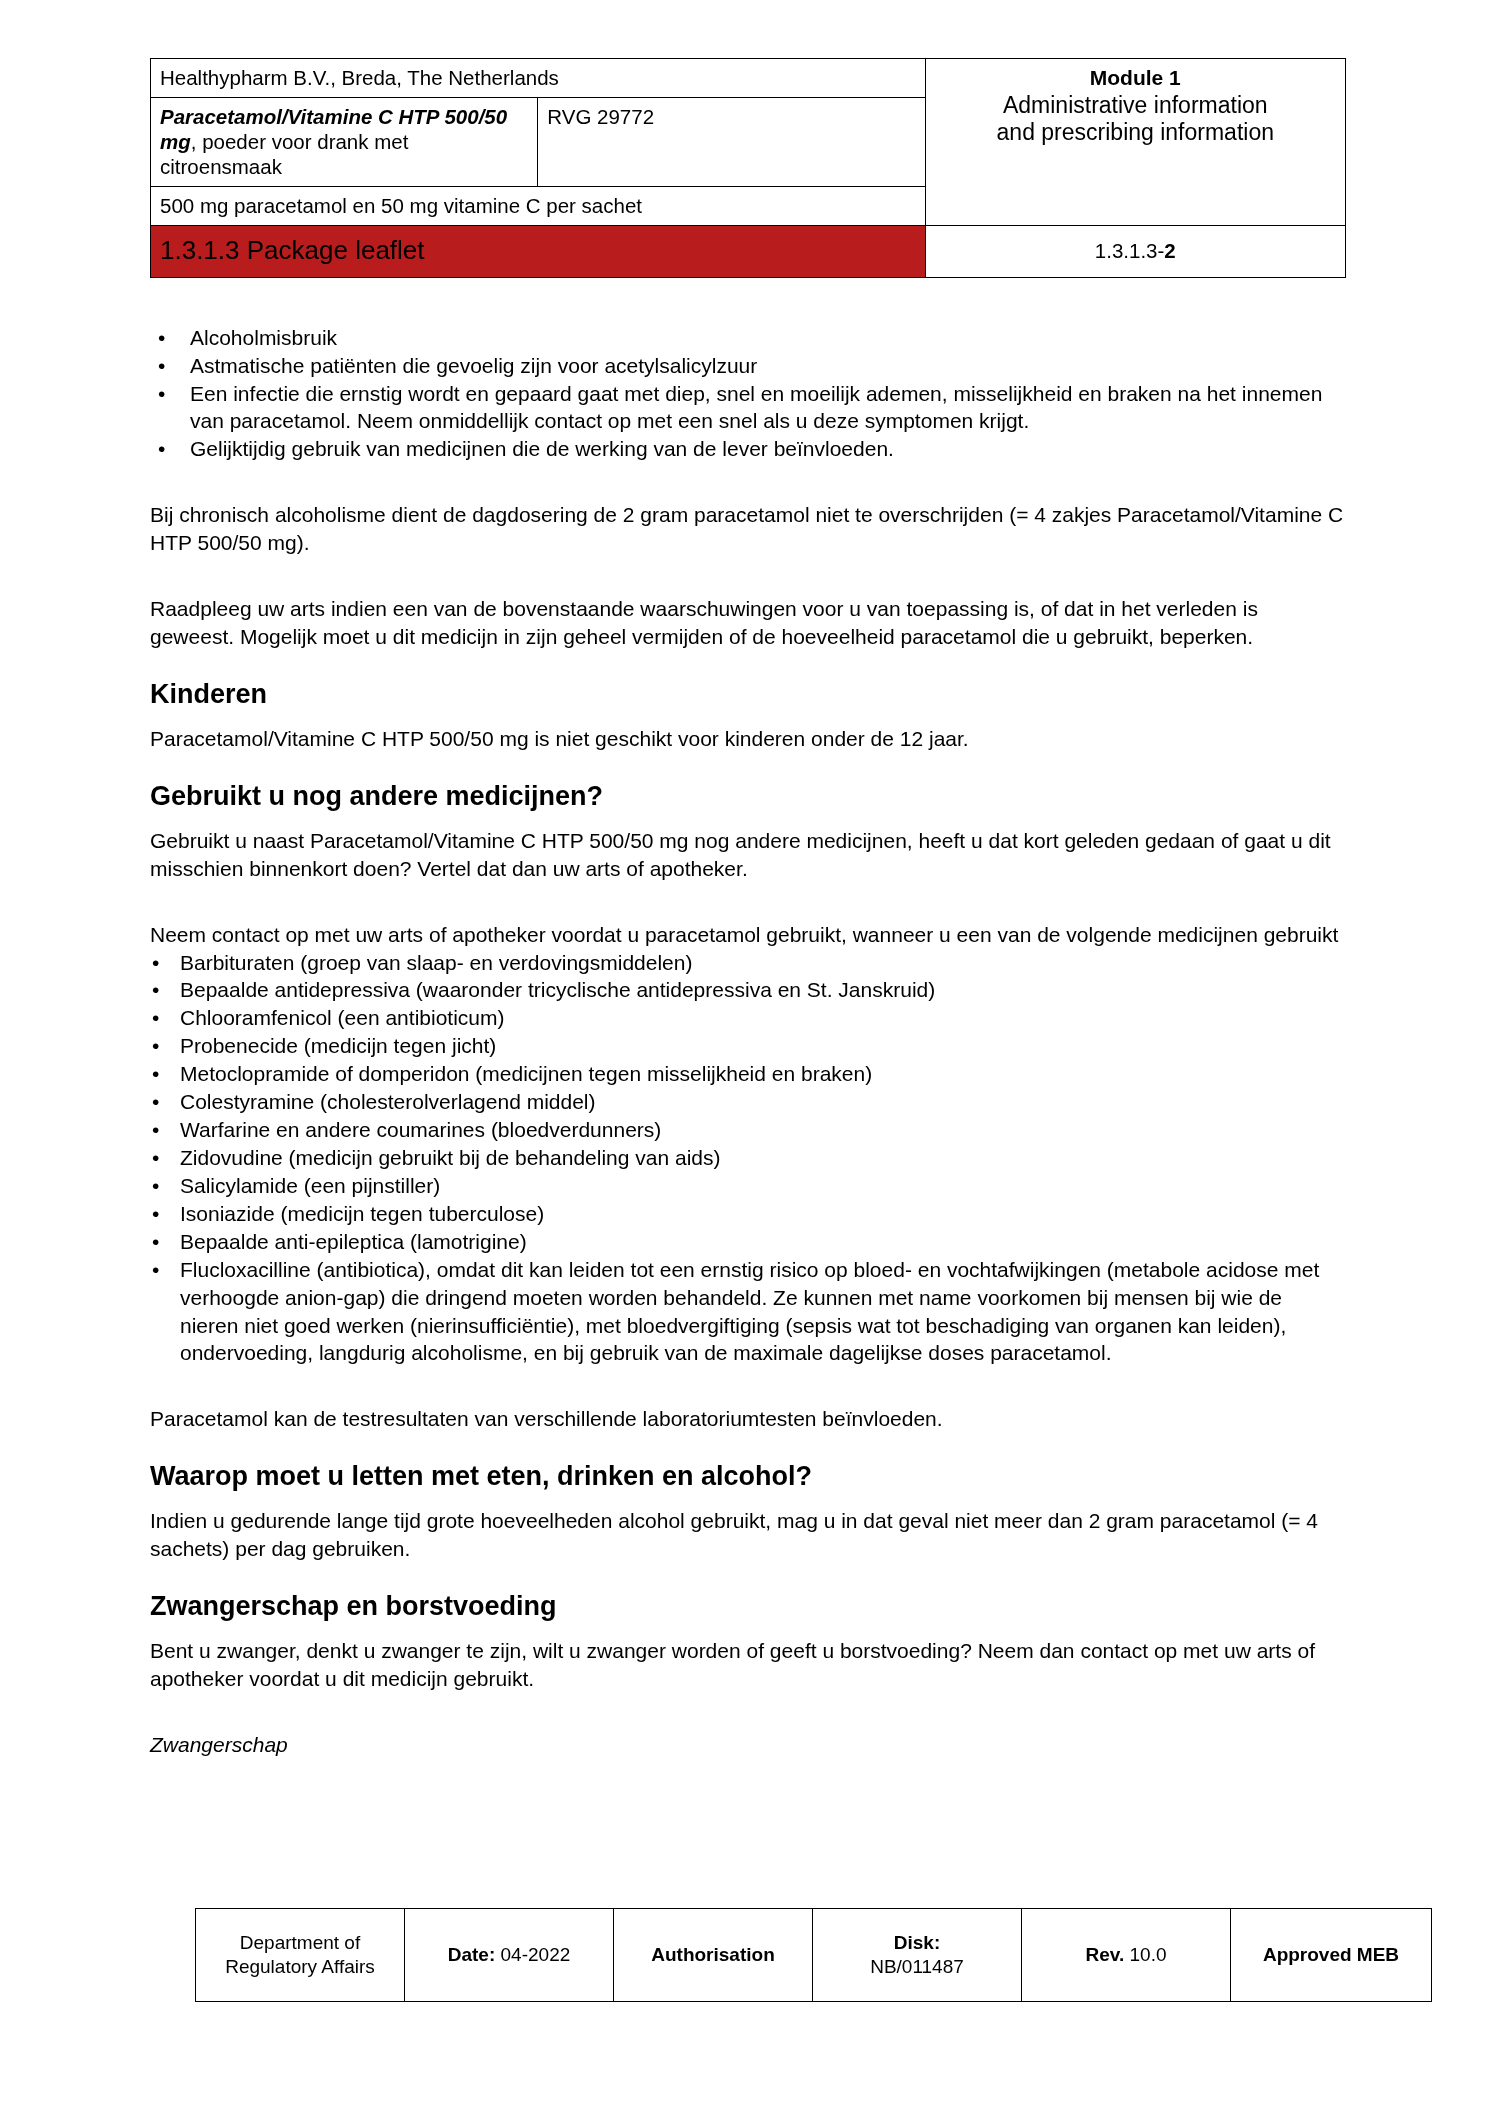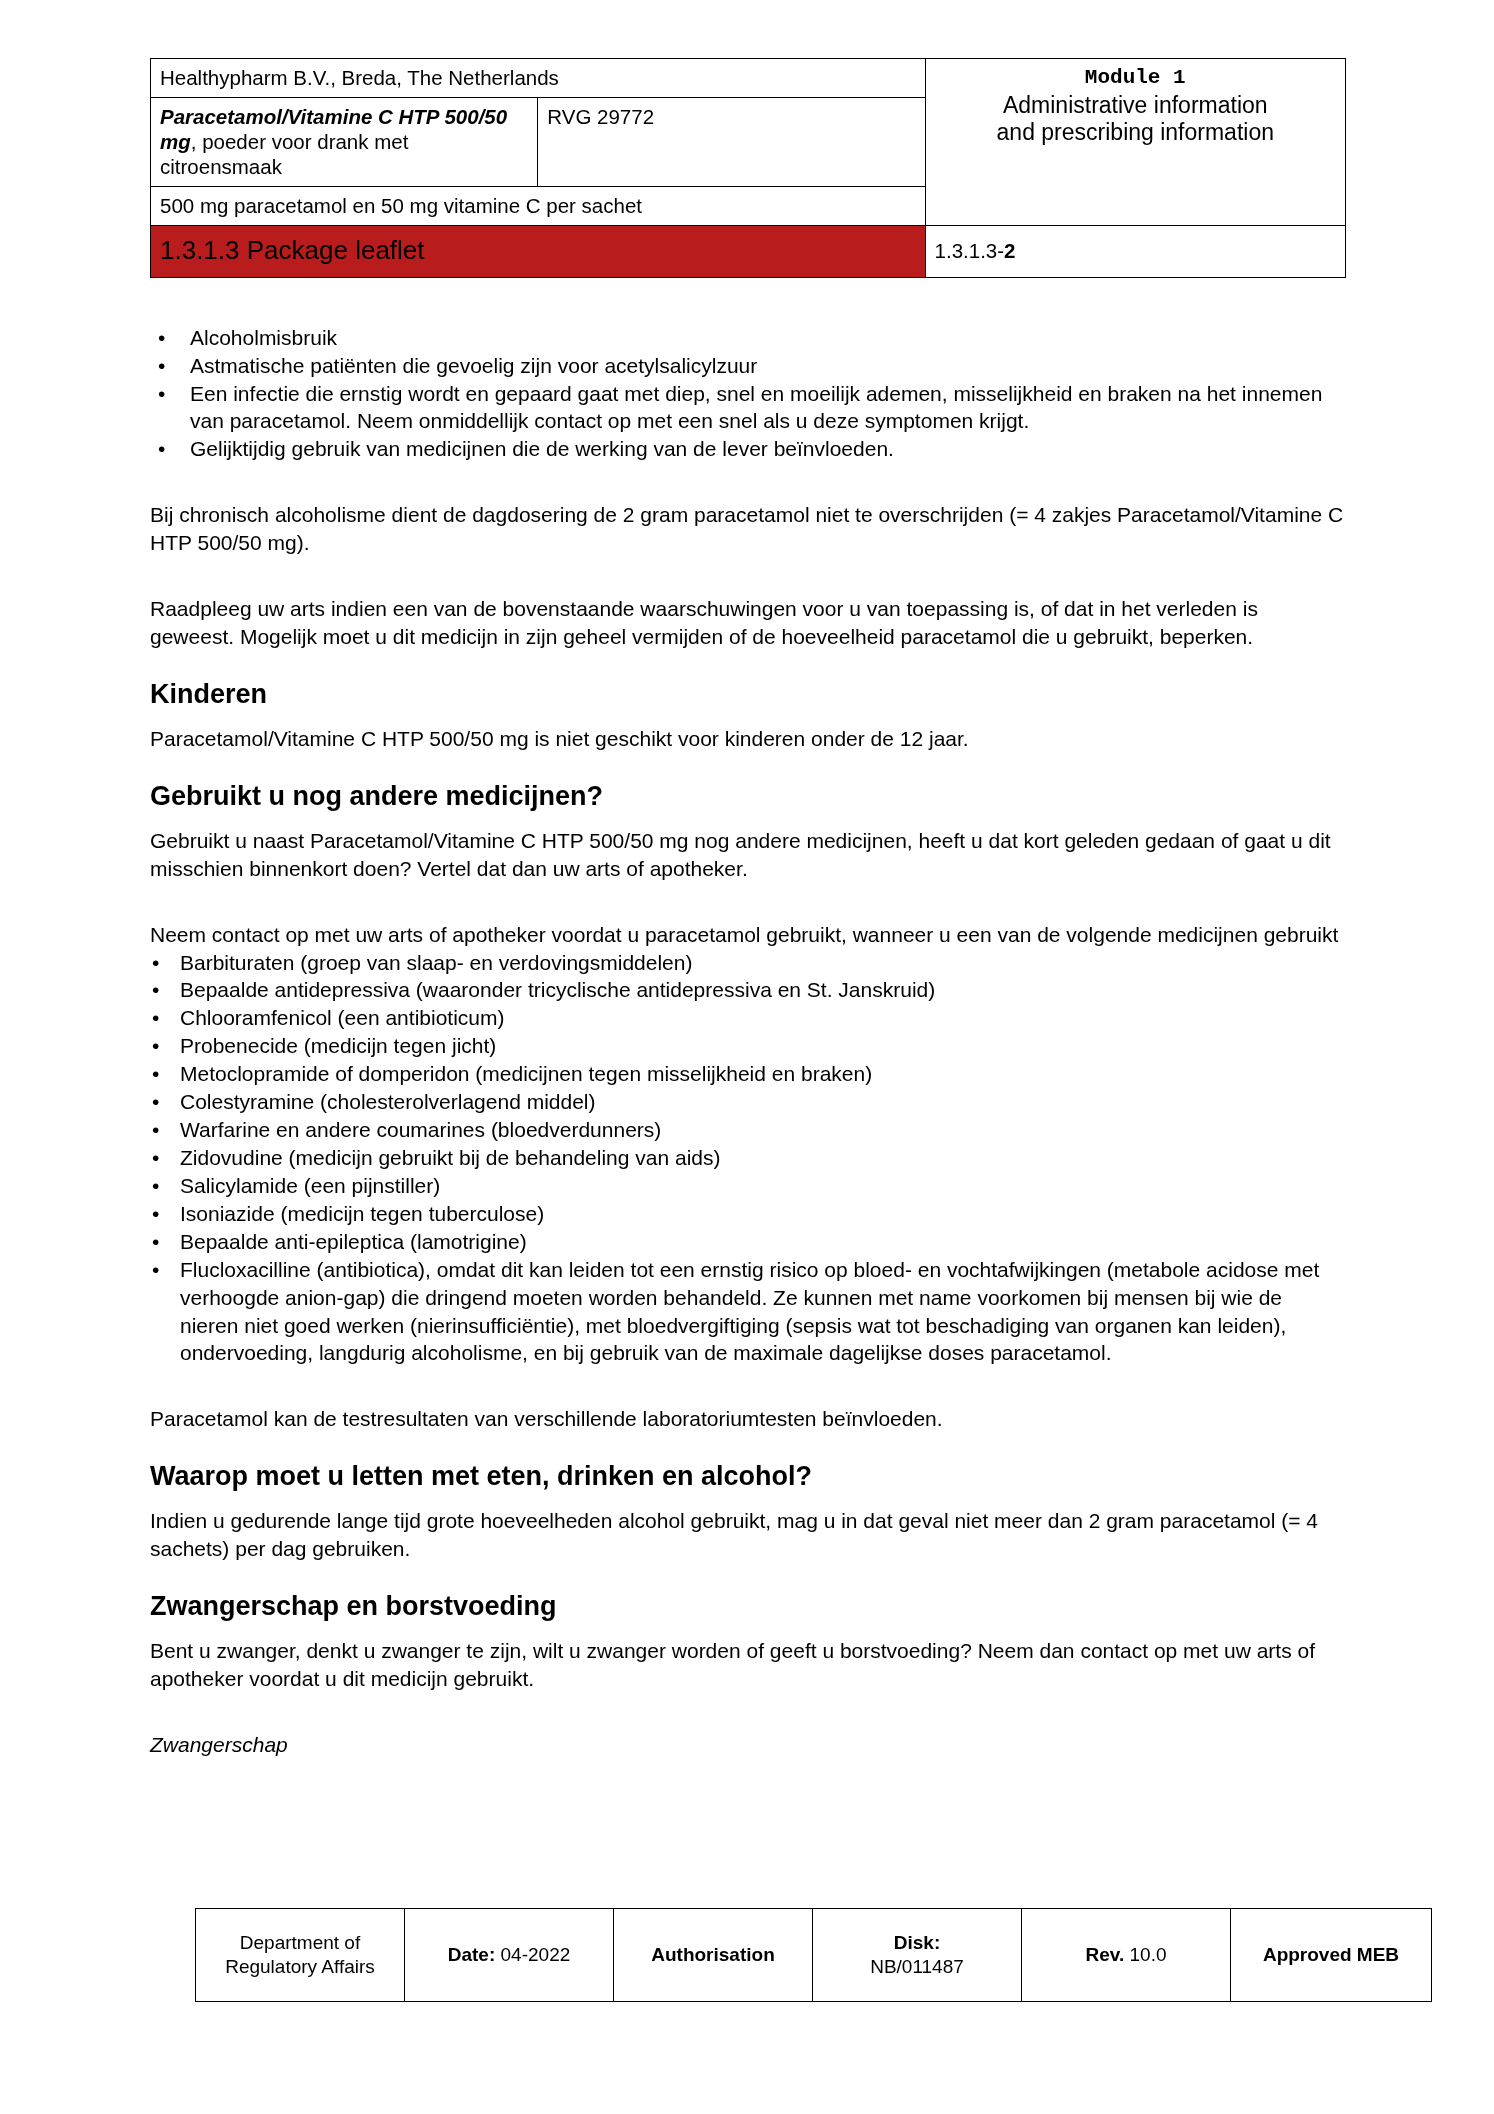--- a/index.html
+++ b/index.html
@@ -41,34 +41,34 @@
     width: 368px;
     text-align: center;
     vertical-align: middle;
     padding: 8px 10px;
   }
   .mod-title {
     font-weight: bold;
     font-size: 21px;
     display: block;
     margin-bottom: 1px;
-    font-family: Liberation Mono, monospace;
   }
   .mod-sub { display: block; font-size: 23px; line-height: 1.2; }
   .prod-name { font-weight: bold; font-style: italic; }
   tr.leaflet-row td {
     background: #b91c1c;
     font-weight: normal;
     font-size: 26px;
     padding: 9px 9px 10px 9px;
   }
   tr.leaflet-row td.sec-num {
     background: #ffffff;
     font-weight: normal;
     font-size: 20.5px;
+    text-align: center;
     vertical-align: middle;
   }
   .sec-num b { font-weight: bold; }
 
   
   .body {
     margin-top: 46px;
     width: 1196px;
     font-size: 21px;
     line-height: 1.33;

